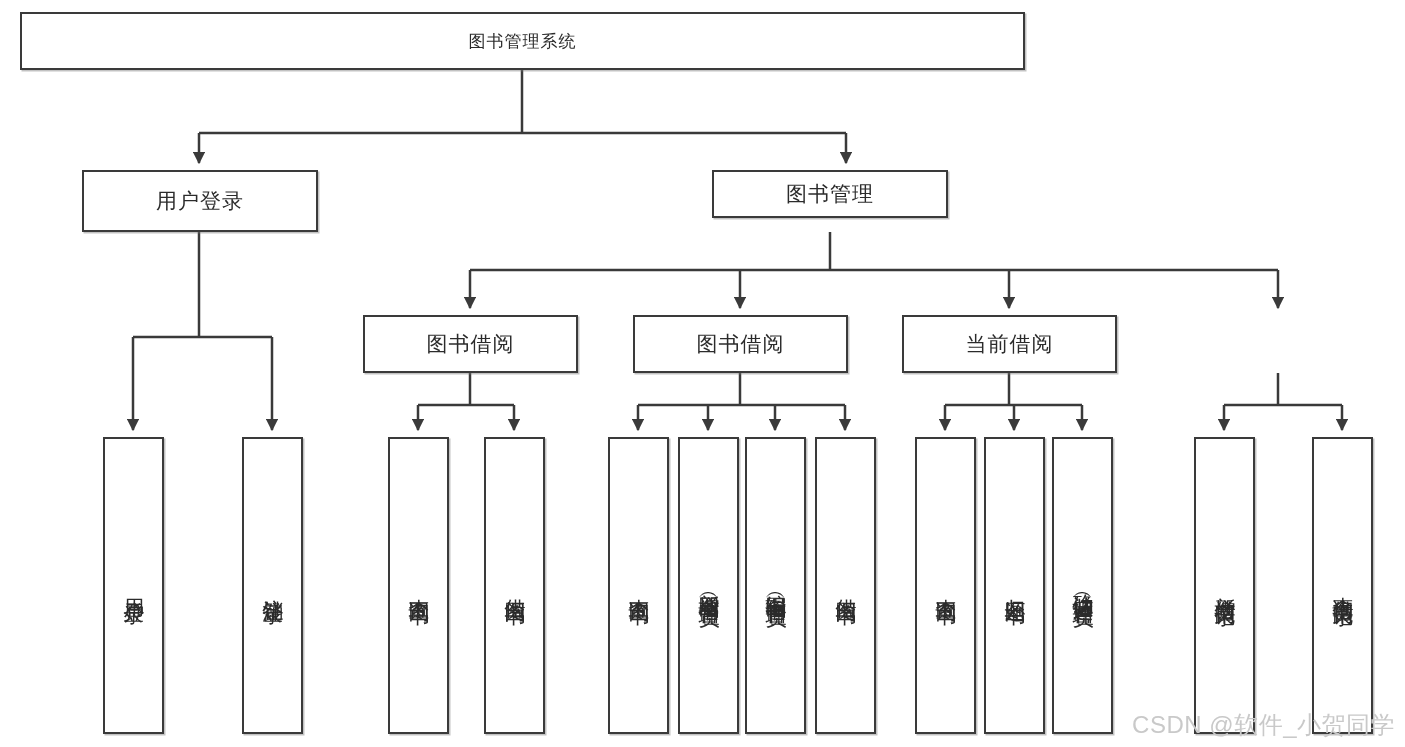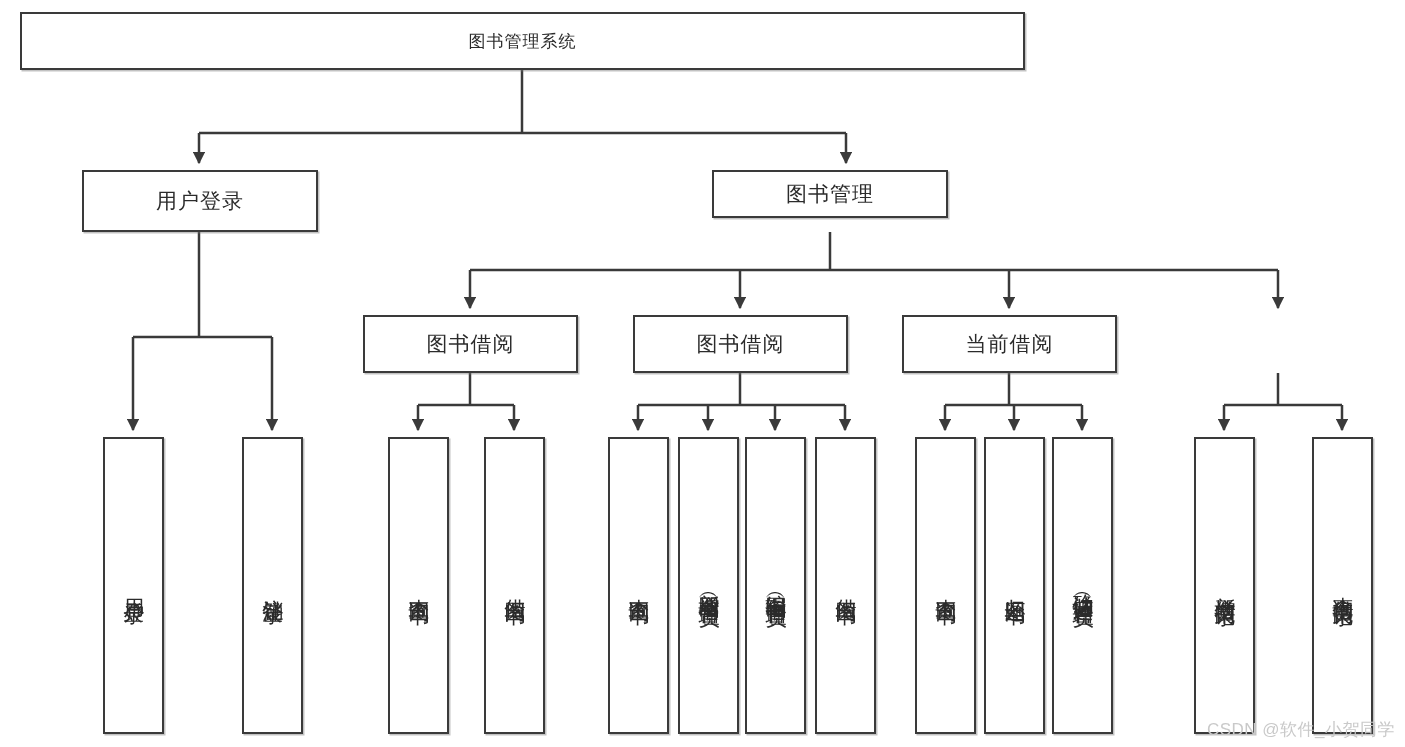--- a/index.html
+++ b/index.html
@@ -48,21 +48,21 @@
     line-height: 1.18;
     letter-spacing: 2px;
     white-space: nowrap;
     text-align: center;
   }
   .node.root .node-h { font-size: 17px; text-align: center; }
   #watermark {
     position: absolute;
     right: 10px;
     bottom: 6px;
-    font-size: 17px;
+    font-size: 24px;
     color: #c9c9c9;
     white-space: nowrap;
     letter-spacing: 0.5px;
   }
 </style>
 </head>
 <body>
 
 <div id="canvas">
 

